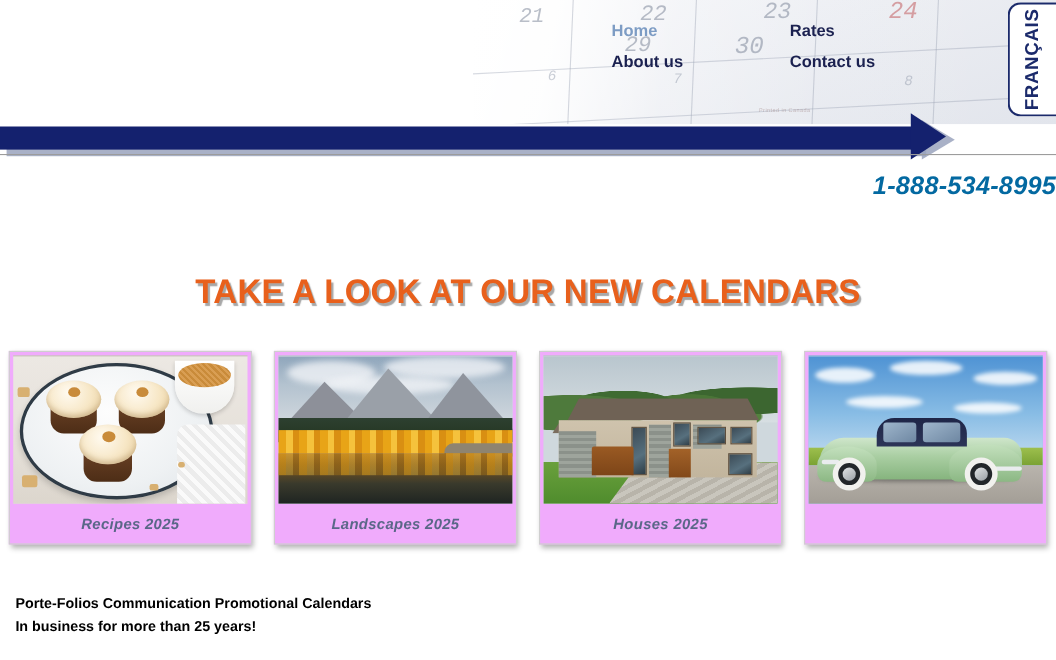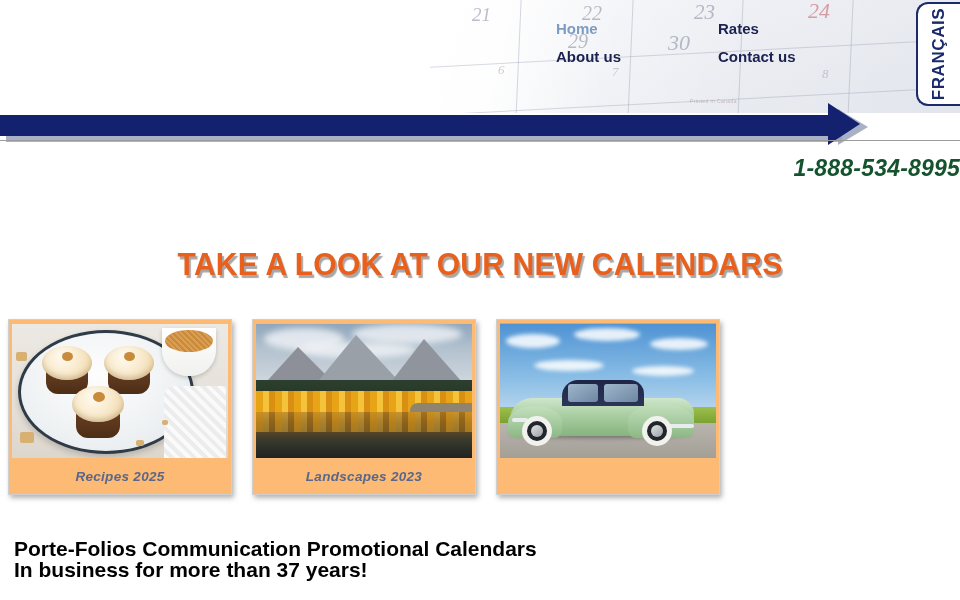--- a/index.html
+++ b/index.html
@@ -35,21 +35,21 @@
   .cal-vline {
     position: absolute; top: -10px; height: 140px; width: 1px;
     background: rgba(150,158,175,0.40);
   }
   .cal-hline {
     position: absolute; left: -20px; width: 600px; height: 1px;
     background: rgba(150,158,175,0.38);
   }
   .cal-num {
     position: absolute;
-    font-family: Liberation Serif, serif;
+    font-family: Liberation Mono, monospace;
     font-style: italic;
     color: rgba(128,136,155,0.55);
     font-weight: 400;
   }
   .cal-num.red { color: rgba(198,108,112,0.62); }
   .cal-num.sm { font-size: 13px; color: rgba(140,148,166,0.45); }
   .cal-foot {
     position: absolute; left: 260px; top: 98px;
     font-size: 5px; letter-spacing: .4px;
     color: rgba(150,120,120,0.45);
@@ -137,21 +137,21 @@
   }
   .hdr-underline {
     position: absolute; left: 0; top: 27px; width: 960px; height: 1px;
     background: #9c9c9c;
   }
 
   
   .phone {
     position: absolute; right: 0px; top: 155px;
     font-size: 23px; font-weight: bold; font-style: italic;
-    color: #14532d; letter-spacing: .2px;
+    color: #0369a1; letter-spacing: .2px;
   }
 
   
   .hero-title {
     position: absolute; left: 0; top: 247px; width: 960px;
     text-align: center;
     font-family: "Liberation Sans", sans-serif;
     font-weight: bold;
     font-size: 31px;
     letter-spacing: .2px;
@@ -161,21 +161,21 @@
   }
 
   
   .cards {
     position: absolute; left: 8px; top: 319px;
     width: 944px; height: 176px;
     display: flex; gap: 20px;
   }
   .card {
     width: 224px; height: 176px;
-    background: #fdba74;
+    background: #f0abfc;
     border: 1px solid #cfcfcf;
     box-shadow: 2px 3px 5px rgba(0,0,0,0.30);
     padding: 3px 3px 0 3px;
     display: flex; flex-direction: column;
     cursor: pointer;
   }
   .card-img {
     width: 100%; height: 135px;
     position: relative; overflow: hidden;
     border-top: 1px solid rgba(0,0,0,.08);
@@ -348,21 +348,21 @@
   .cr-wheel::after {
     content:''; position:absolute; left:50%; top:50%; width:12px; height:12px;
     transform: translate(-50%,-50%); border-radius:50%;
     background: linear-gradient(145deg,#e2e4e6,#9aa0a6);
   }
   .cr-chrome { position: absolute; background: #e9ecee; border-radius: 2px; }
 
   
   .tagline {
     position: absolute; left: 14px; top: 538px;
-    font-size: 21px; font-weight: bold;
+    font-size: 13px; font-weight: bold;
     color: #000000; line-height: 21px;
     white-space: pre-line;
   }
 </style>
 </head>
 <body>
 
 <div class="header">
 
   <div class="header-bg">
@@ -448,23 +448,45 @@
       <div class="ld-mtn" style="left:2px;  bottom:50%; border-width:0 44px 44px 40px; border-color:transparent transparent #8d9099 transparent;"></div>
       <div class="ld-mtn" style="left:54px; bottom:50%; border-width:0 52px 56px 46px; border-color:transparent transparent #9aa0a8 transparent;"></div>
       <div class="ld-mtn" style="left:128px;bottom:50%; border-width:0 46px 52px 40px; border-color:transparent transparent #8f949d transparent;"></div>
       <div class="ld-trees"></div>
       <div class="ld-autumn"></div>
       <div class="ld-shore"></div>
       <div class="ld-water">
         <div class="ld-refl"></div>
       </div>
     </div>
-    <div class="card-cap">Landscapes 2023</div>
-  </div>
-
+    <div class="card-cap">Landscapes 2025</div>
+  </div>
+
+  <div class="card">
+    <div class="card-img art-house">
+      <div class="hs-sky"></div>
+      <div class="hs-trees"></div>
+      <div class="hs-lawn"></div>
+      <div class="hs-drive"></div>
+      <div class="hs-roof2"></div>
+      <div class="hs-body"></div>
+      <div class="hs-roof"></div>
+      <div class="hs-stone" style="left:14px; top:68px; width:34px; height:42px;"></div>
+      <div class="hs-stone" style="left:96px; top:62px; width:20px; height:48px;"></div>
+      <div class="hs-stone" style="left:136px;top:62px; width:26px; height:22px;"></div>
+      <div class="hs-win" style="left:118px; top:60px; width:16px; height:22px;"></div>
+      <div class="hs-win" style="left:140px; top:64px; width:26px; height:16px;"></div>
+      <div class="hs-win" style="left:170px; top:64px; width:20px; height:16px;"></div>
+      <div class="hs-win" style="left:168px; top:88px; width:22px; height:20px;"></div>
+      <div class="hs-win" style="left:80px;  top:64px; width:14px; height:44px;"></div>
+      <div class="hs-garage"></div>
+      <div class="hs-door"></div>
+    </div>
+    <div class="card-cap">Houses 2025</div>
+  </div>
 
   <div class="card">
     <div class="card-img art-car">
       <div class="cr-sky"></div>
       <div class="cr-cloud" style="left:6px;   top:10px; width:54px; height:14px;"></div>
       <div class="cr-cloud" style="left:74px;  top:4px;  width:66px; height:13px;"></div>
       <div class="cr-cloud" style="left:150px; top:14px; width:58px; height:12px;"></div>
       <div class="cr-cloud" style="left:34px;  top:36px; width:70px; height:11px;"></div>
       <div class="cr-cloud" style="left:132px; top:42px; width:62px; height:10px;"></div>
       <div class="cr-grass"></div>
@@ -478,13 +500,13 @@
       <div class="cr-glass" style="left:104px; bottom:56px; width:34px; height:18px;"></div>
       <div class="cr-chrome" style="left:12px;  bottom:36px; width:16px; height:4px;"></div>
       <div class="cr-chrome" style="left:150px; bottom:30px; width:44px; height:4px;"></div>
       <div class="cr-wheel" style="left:22px;"></div>
       <div class="cr-wheel" style="left:142px;"></div>
     </div>
   </div>
 
 </div>
 
-<div class="tagline"><span>Porte-Folios Communication Promotional Calendars</span><br><span>In business for more than 37 years!</span></div>
+<div class="tagline"><span>Porte-Folios Communication Promotional Calendars</span><br><span>In business for more than 25 years!</span></div>
 
 </body></html>

